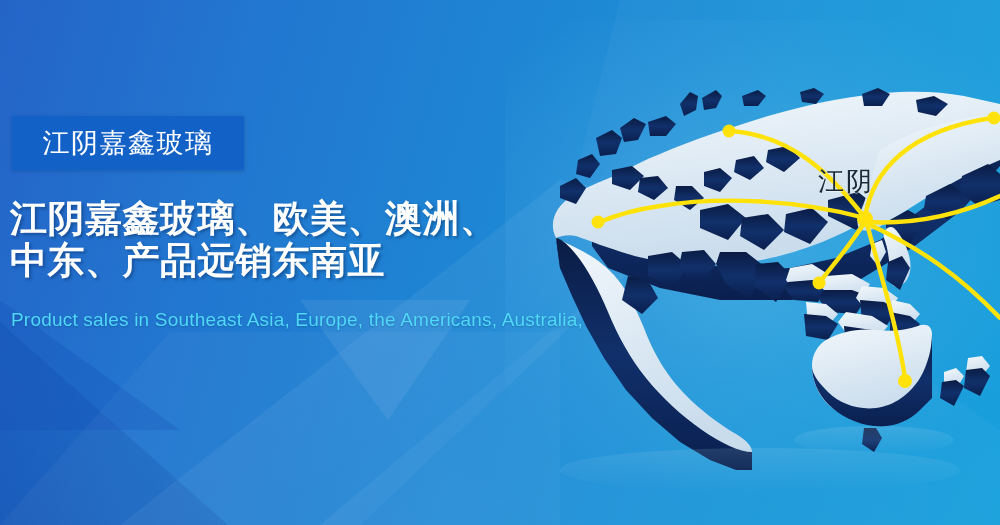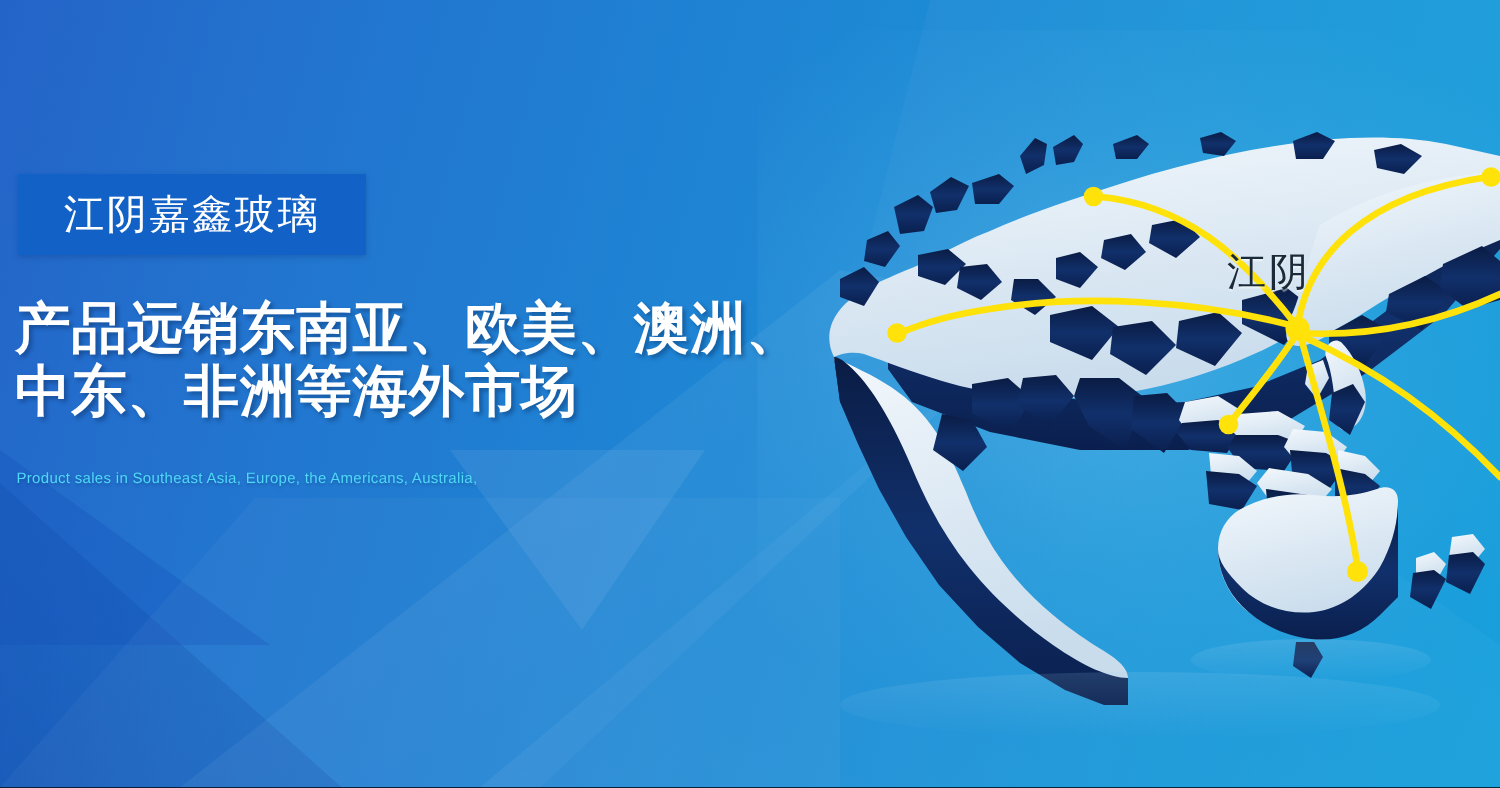--- a/index.html
+++ b/index.html
@@ -55,21 +55,21 @@
     letter-spacing:.5px;
     text-shadow:2px 2px 3px rgba(8,45,95,.45);
     font-family:"DejaVu Sans","Liberation Sans",sans-serif;
   }
   .headline div{white-space:nowrap;}
 
   .subhead{
     position:absolute;left:11px;top:307px;
     width:545px;
     color:#4fd8f7;
-    font-size:10px;
+    font-size:19px;
     line-height:25px;
     letter-spacing:.2px;
     text-shadow:0 1px 2px rgba(8,45,95,.30);
   }
   .subhead div{white-space:nowrap;}
 
   
   .city-label{
     position:absolute;left:818px;top:164px;
     color:#1b2a38;
@@ -315,22 +315,22 @@
 
   <div class="city-label">江阴</div>
 
   <div class="copy">
 
     <div class="badge">
       <span class="badge-text">江阴嘉鑫玻璃</span>
     </div>
 
     <div class="headline">
-      <div>产品远销东南亚、欧美、澳洲、</div>
-      <div>中东、非洲等海外市场</div>
+      <div>江阴嘉鑫玻璃、欧美、澳洲、</div>
+      <div>中东、产品远销东南亚</div>
     </div>
 
     <div class="subhead">
       <div>Product sales in Southeast Asia, Europe, the Americans, Australia,</div>
     </div>
 
   </div>
 </div>
 
 </body></html>

